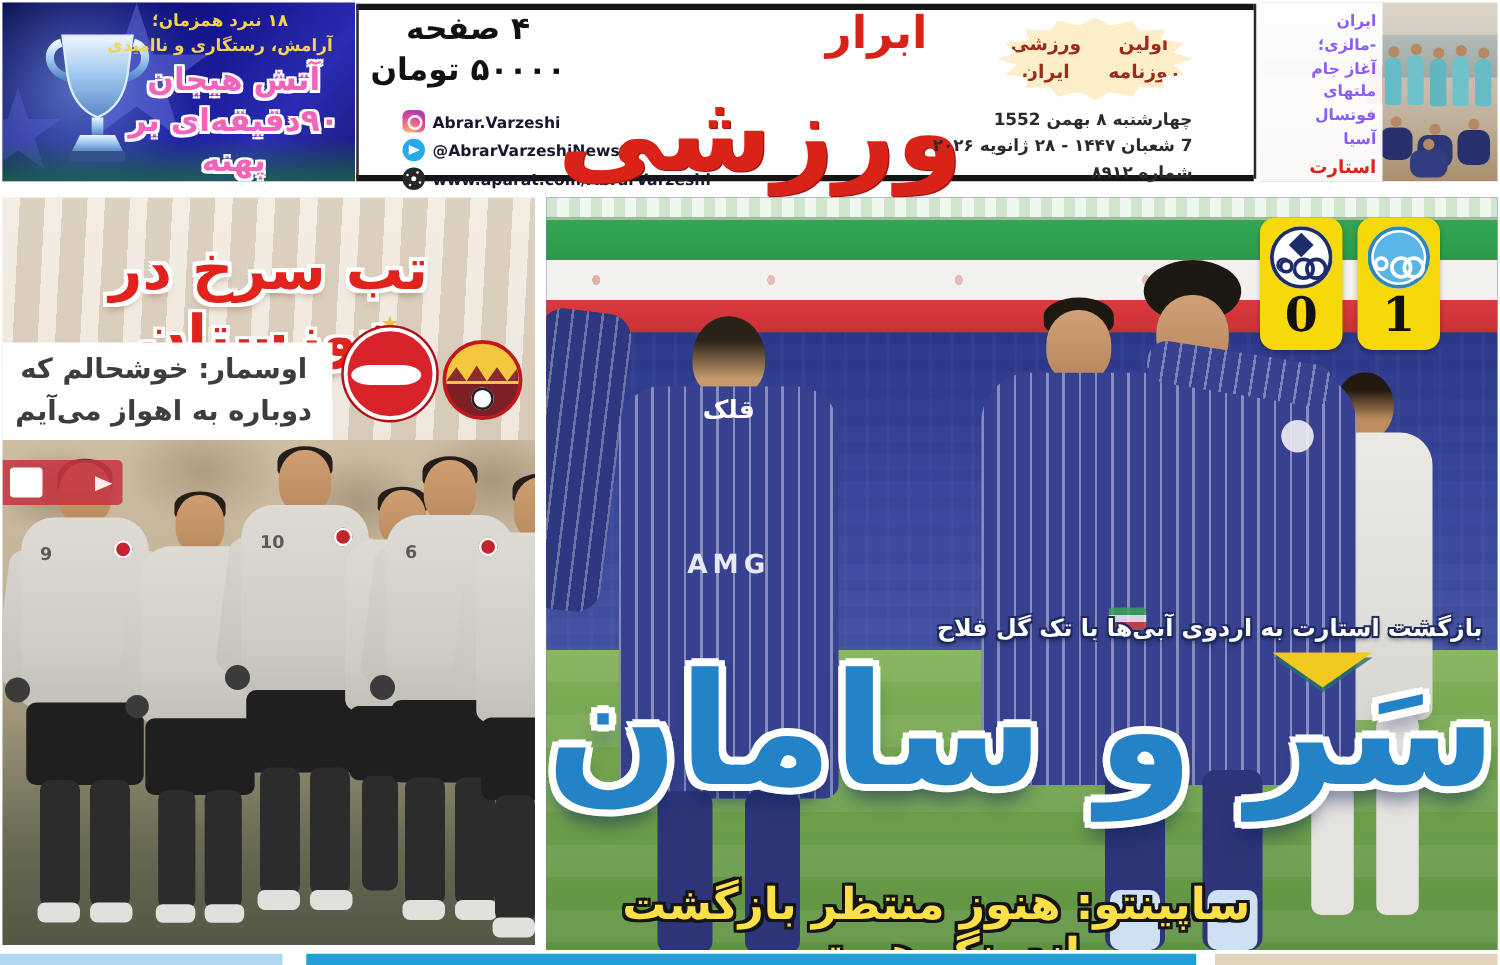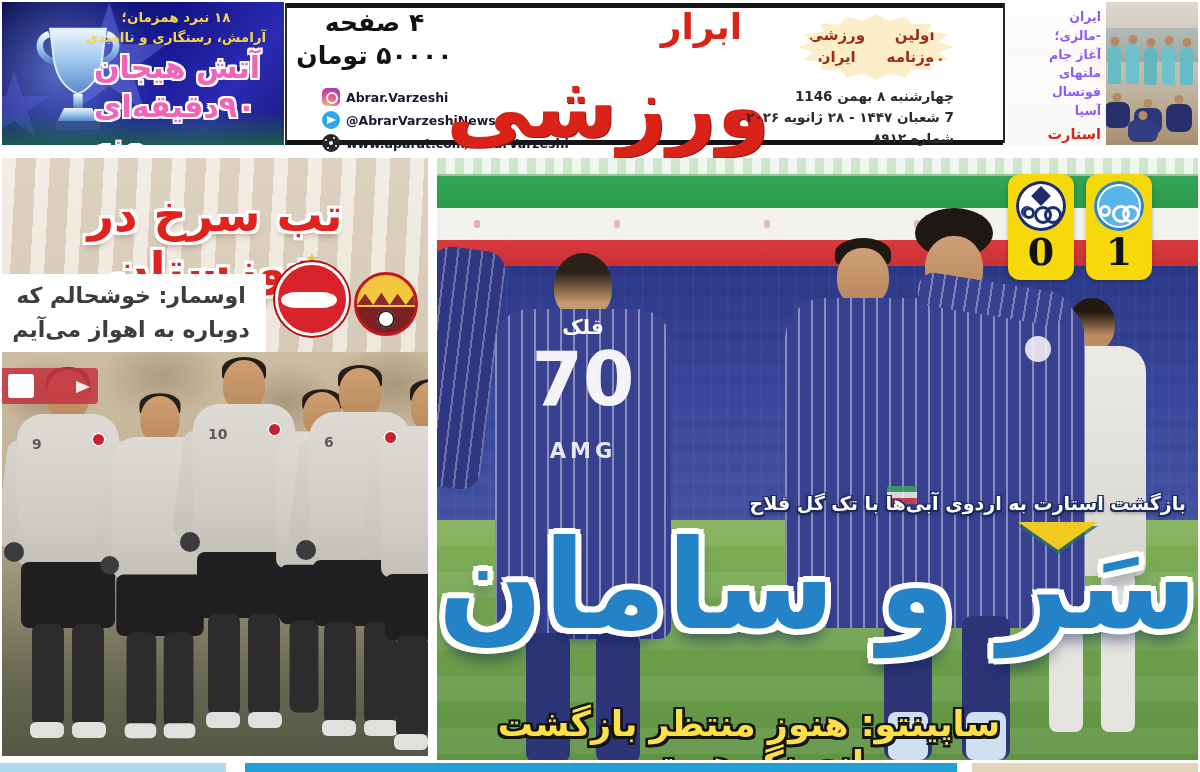--- a/index.html
+++ b/index.html
@@ -16,22 +16,22 @@
     background:linear-gradient(130deg,#06063c 0%,#14148a 45%,#2b2bb4 75%,#1a1a7a 100%); }
   .cl-banner::before { content:""; position:absolute; left:-30px; top:-20px; width:220px; height:200px;
     background:radial-gradient(circle at 40% 45%, rgba(140,180,255,.55), rgba(40,60,200,.15) 55%, transparent 70%); }
   .cl-banner::after { content:""; position:absolute; left:0; bottom:0; width:100%; height:34px;
     background:linear-gradient(180deg, transparent, rgba(30,110,60,.75)); }
   .cl-star { position:absolute; left:40px; top:-18px; font-size:150px; color:rgba(110,120,230,.45); line-height:1; }
   .cl-star2 { position:absolute; left:-28px; top:58px; font-size:90px; color:rgba(90,100,220,.4); line-height:1; }
   .cl-trophy { position:absolute; left:34px; bottom:6px; z-index:2; }
   .cl-kicker { position:absolute; right:8px; top:5px; width:200px; direction:rtl; text-align:center;
     color:#f3d44c; font-size:13.5px; font-weight:bold; line-height:1.5; z-index:3; }
-  .cl-headline { position:absolute; right:4px; top:46px; width:186px; direction:rtl; text-align:left;
-    color:#f263ba; font-size:30px; font-weight:900; line-height:1.3; z-index:3;
+  .cl-headline { position:absolute; right:4px; top:46px; width:186px; direction:rtl; text-align:center;
+    color:#f263ba; font-size:25px; font-weight:900; line-height:1.3; z-index:3;
     text-shadow:-2px -2px 0 #fff,2px -2px 0 #fff,-2px 2px 0 #fff,2px 2px 0 #fff,0 -2px 0 #fff,0 2px 0 #fff,-2px 0 0 #fff,2px 0 0 #fff; }
 
   
   .mid-col { position:absolute; left:289px; top:6px; width:171px; height:140px; }
   .pages-line { direction:rtl; text-align:center; font-size:25px; font-weight:900; color:#111; margin-top:2px; }
   .price-line { direction:rtl; text-align:center; font-size:25px; font-weight:900; color:#111; margin-top:4px; }
   .social { position:absolute; left:2px; top:82px; width:169px; }
   .social-row { display:flex; align-items:center; gap:6px; margin-bottom:5px; direction:ltr;margin-left:31px; }
   .social-row span.handle { font-size:12.5px; font-weight:bold; color:#18182e; white-space:nowrap; }
   .sicon { width:18px; height:18px; flex:0 0 18px; position:relative; border-radius:5px; }
@@ -222,21 +222,21 @@
   .teh .rings::before, .teh .rings::after { border-color:#fff; }
   .badge .score { font-family:"DejaVu Serif", serif; font-size:38px; font-weight:bold; color:#111; line-height:1.1; }
 
   
   .este-lead { position:absolute; right:12px; top:334px; direction:rtl; z-index:7;
     font-size:19px; font-weight:900; color:#ffffff;
     text-shadow:-1.5px -1.5px 0 #1c2a5e,1.5px -1.5px 0 #1c2a5e,-1.5px 1.5px 0 #1c2a5e,1.5px 1.5px 0 #1c2a5e,0 2px 4px rgba(0,0,20,.6); }
   .este-arrow { position:absolute; right:100px; top:364px; width:0; height:0; z-index:7;
     border-left:40px solid transparent; border-right:40px solid transparent; border-top:28px solid #f2c91e;
     filter:drop-shadow(0 4px 0 rgba(40,110,110,.8)); }
-  .este-headline { position:absolute; left:0; top:338px; width:100%; text-align:center; direction:rtl; z-index:6;
+  .este-headline { position:absolute; left:0; top:338px; width:100%; text-align:left; direction:rtl; z-index:6;
     font-size:124px; font-weight:900; color:#2383c6; line-height:1.45;
     text-shadow:-5px -5px 0 #fff,5px -5px 0 #fff,-5px 5px 0 #fff,5px 5px 0 #fff,0 -6px 0 #fff,0 6px 0 #fff,-6px 0 0 #fff,6px 0 0 #fff,0 12px 14px rgba(10,30,80,.5); }
   .este-caption { position:absolute; left:0; top:546px; width:82%; text-align:center; direction:rtl; z-index:7;
     font-size:35px; font-weight:900; color:#fde047;
     text-shadow:-2.5px -2.5px 0 #141414,2.5px -2.5px 0 #141414,-2.5px 2.5px 0 #141414,2.5px 2.5px 0 #141414,0 -2.5px 0 #141414,0 2.5px 0 #141414,-2.5px 0 0 #141414,2.5px 0 0 #141414; }
 
   
   .strip { position:absolute; top:763px; height:9px; }
   .strip.s1 { left:0; width:226px; background:#aed9f0; }
   .strip.s2 { left:245px; width:712px; background:#21a0d8; }
@@ -306,21 +306,21 @@
     <div class="logo-top">ابرار</div>
     <div class="logo-main">ورزشی</div>
   </div>
 
   <div class="burst">
     <div>اولین روزنامه</div>
     <div>ورزشی ایران</div>
   </div>
 
   <div class="dates">
-    <div>چهارشنبه ۸ بهمن 1146</div>
+    <div>چهارشنبه ۸ بهمن 1552</div>
     <div>7 شعبان ۱۴۴۷ - ۲۸ ژانویه ۲۰۲۶</div>
     <div>شماره ۸۹۱۲</div>
   </div>
 
   <div class="futsal-box">
     <div class="gym-wall"></div>
 
     <div class="fig" style="left:100px; top:44px; width:13px; height:38px; background:#66bcc6;"></div>
     <div class="fig" style="left:118px; top:42px; width:13px; height:40px; background:#6fc2cc;"></div>
     <div class="fig" style="left:136px; top:45px; width:13px; height:38px; background:#62b6c0;"></div>
@@ -464,21 +464,20 @@
     <div class="stands"></div>
     <div class="pitch"></div>
     <div class="steward"></div>
 
     <div class="bp-shoulder"></div>
 
     <div class="bp-back">
       <div class="head"></div>
       <div class="torso pinstripe"></div>
       <div class="jname">قلک</div>
-      <div class="jnum">70</div>
       <div class="jspon">AMG</div>
       <div class="legs">
           <div></div>
           <div></div>
         </div>
     </div>
 
     <div class="bp-pair">
       <div class="bp-hair pair-hair1"></div>
       <div class="bp-head pair-head1"></div>

